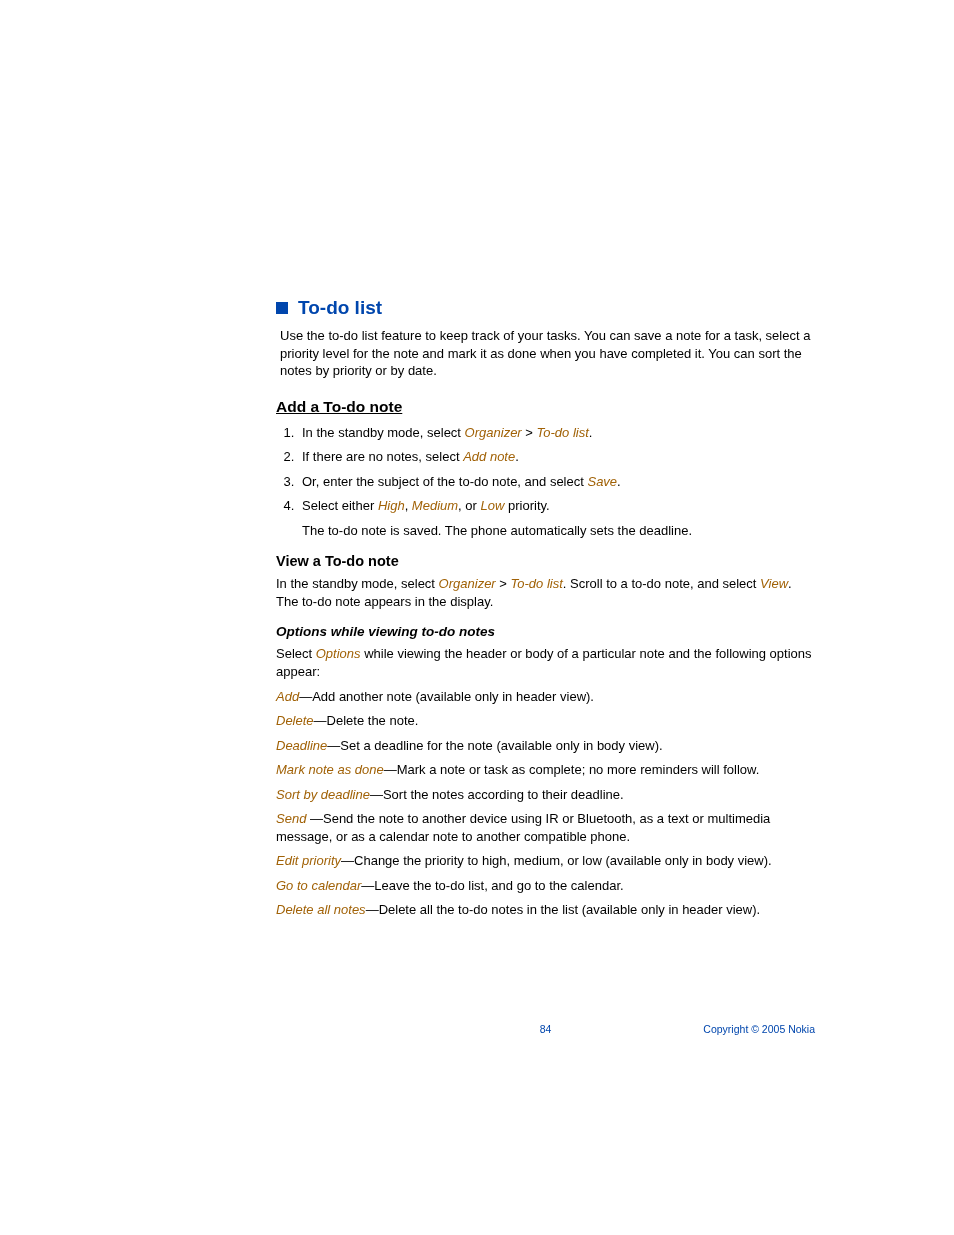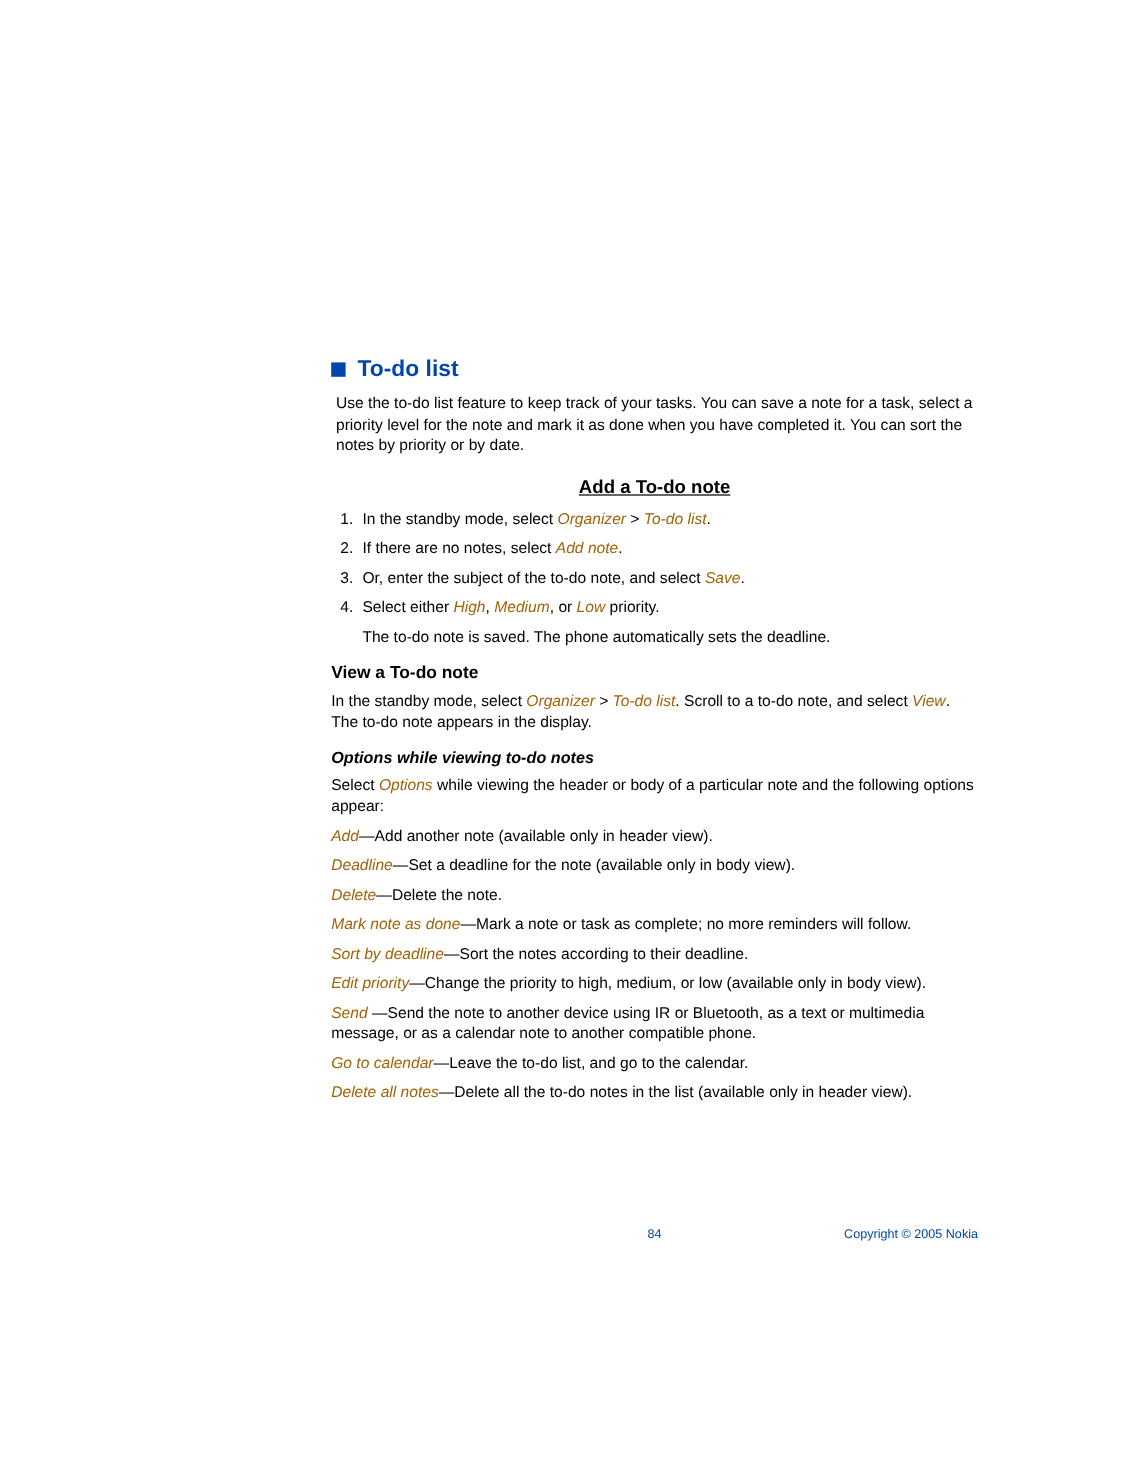--- a/index.html
+++ b/index.html
@@ -35,21 +35,20 @@
   .body-text {
     font-size: 13px;
     line-height: 1.35;
     margin: 0 0 18px 4px;
   }
   .sub-h1 {
     font-size: 15.5px;
     font-weight: bold;
     text-decoration: underline;
     margin: 0 0 8px 0;
-    text-align: center;
   }
   ol {
     margin: 0 0 14px 0;
     padding-left: 22px;
     font-size: 13px;
   }
   ol li {
     padding-left: 4px;
     margin-bottom: 7px;
     line-height: 1.35;
@@ -131,26 +130,26 @@
   <p class="para">
     <span>In the standby mode, select </span><span class="blue-it">Organizer</span><span> &gt; </span><span class="blue-it">To-do list</span><span>. Scroll to a to-do note, and select </span><span class="blue-it">View</span><span>. The to-do note appears in the display.</span>
   </p>
 
   <h5 class="sub-h3">Options while viewing to-do notes</h5>
   <p class="para">
     <span>Select </span><span class="blue-it">Options</span><span> while viewing the header or body of a particular note and the following options appear:</span>
   </p>
 
   <p class="para"><span class="blue-it">Add</span><span>—Add another note (available only in header view).</span></p>
+  <p class="para"><span class="blue-it">Delete</span><span>—Delete the note.</span></p>
   <p class="para"><span class="blue-it">Deadline</span><span>—Set a deadline for the note (available only in body view).</span></p>
-  <p class="para"><span class="blue-it">Delete</span><span>—Delete the note.</span></p>
   <p class="para"><span class="blue-it">Mark note as done</span><span>—Mark a note or task as complete; no more reminders will follow.</span></p>
   <p class="para"><span class="blue-it">Sort by deadline</span><span>—Sort the notes according to their deadline.</span></p>
+  <p class="para"><span class="blue-it">Send </span><span>—Send the note to another device using IR or Bluetooth, as a text or multimedia message, or as a calendar note to another compatible phone.</span></p>
   <p class="para"><span class="blue-it">Edit priority</span><span>—Change the priority to high, medium, or low (available only in body view).</span></p>
-  <p class="para"><span class="blue-it">Send </span><span>—Send the note to another device using IR or Bluetooth, as a text or multimedia message, or as a calendar note to another compatible phone.</span></p>
   <p class="para"><span class="blue-it">Go to calendar</span><span>—Leave the to-do list, and go to the calendar.</span></p>
   <p class="para"><span class="blue-it">Delete all notes</span><span>—Delete all the to-do notes in the list (available only in header view).</span></p>
 
   <div class="footer">
     <span class="footer-pagenum">84</span>
     <span class="footer-copy">Copyright © 2005 Nokia</span>
   </div>
 
 </div>
 

